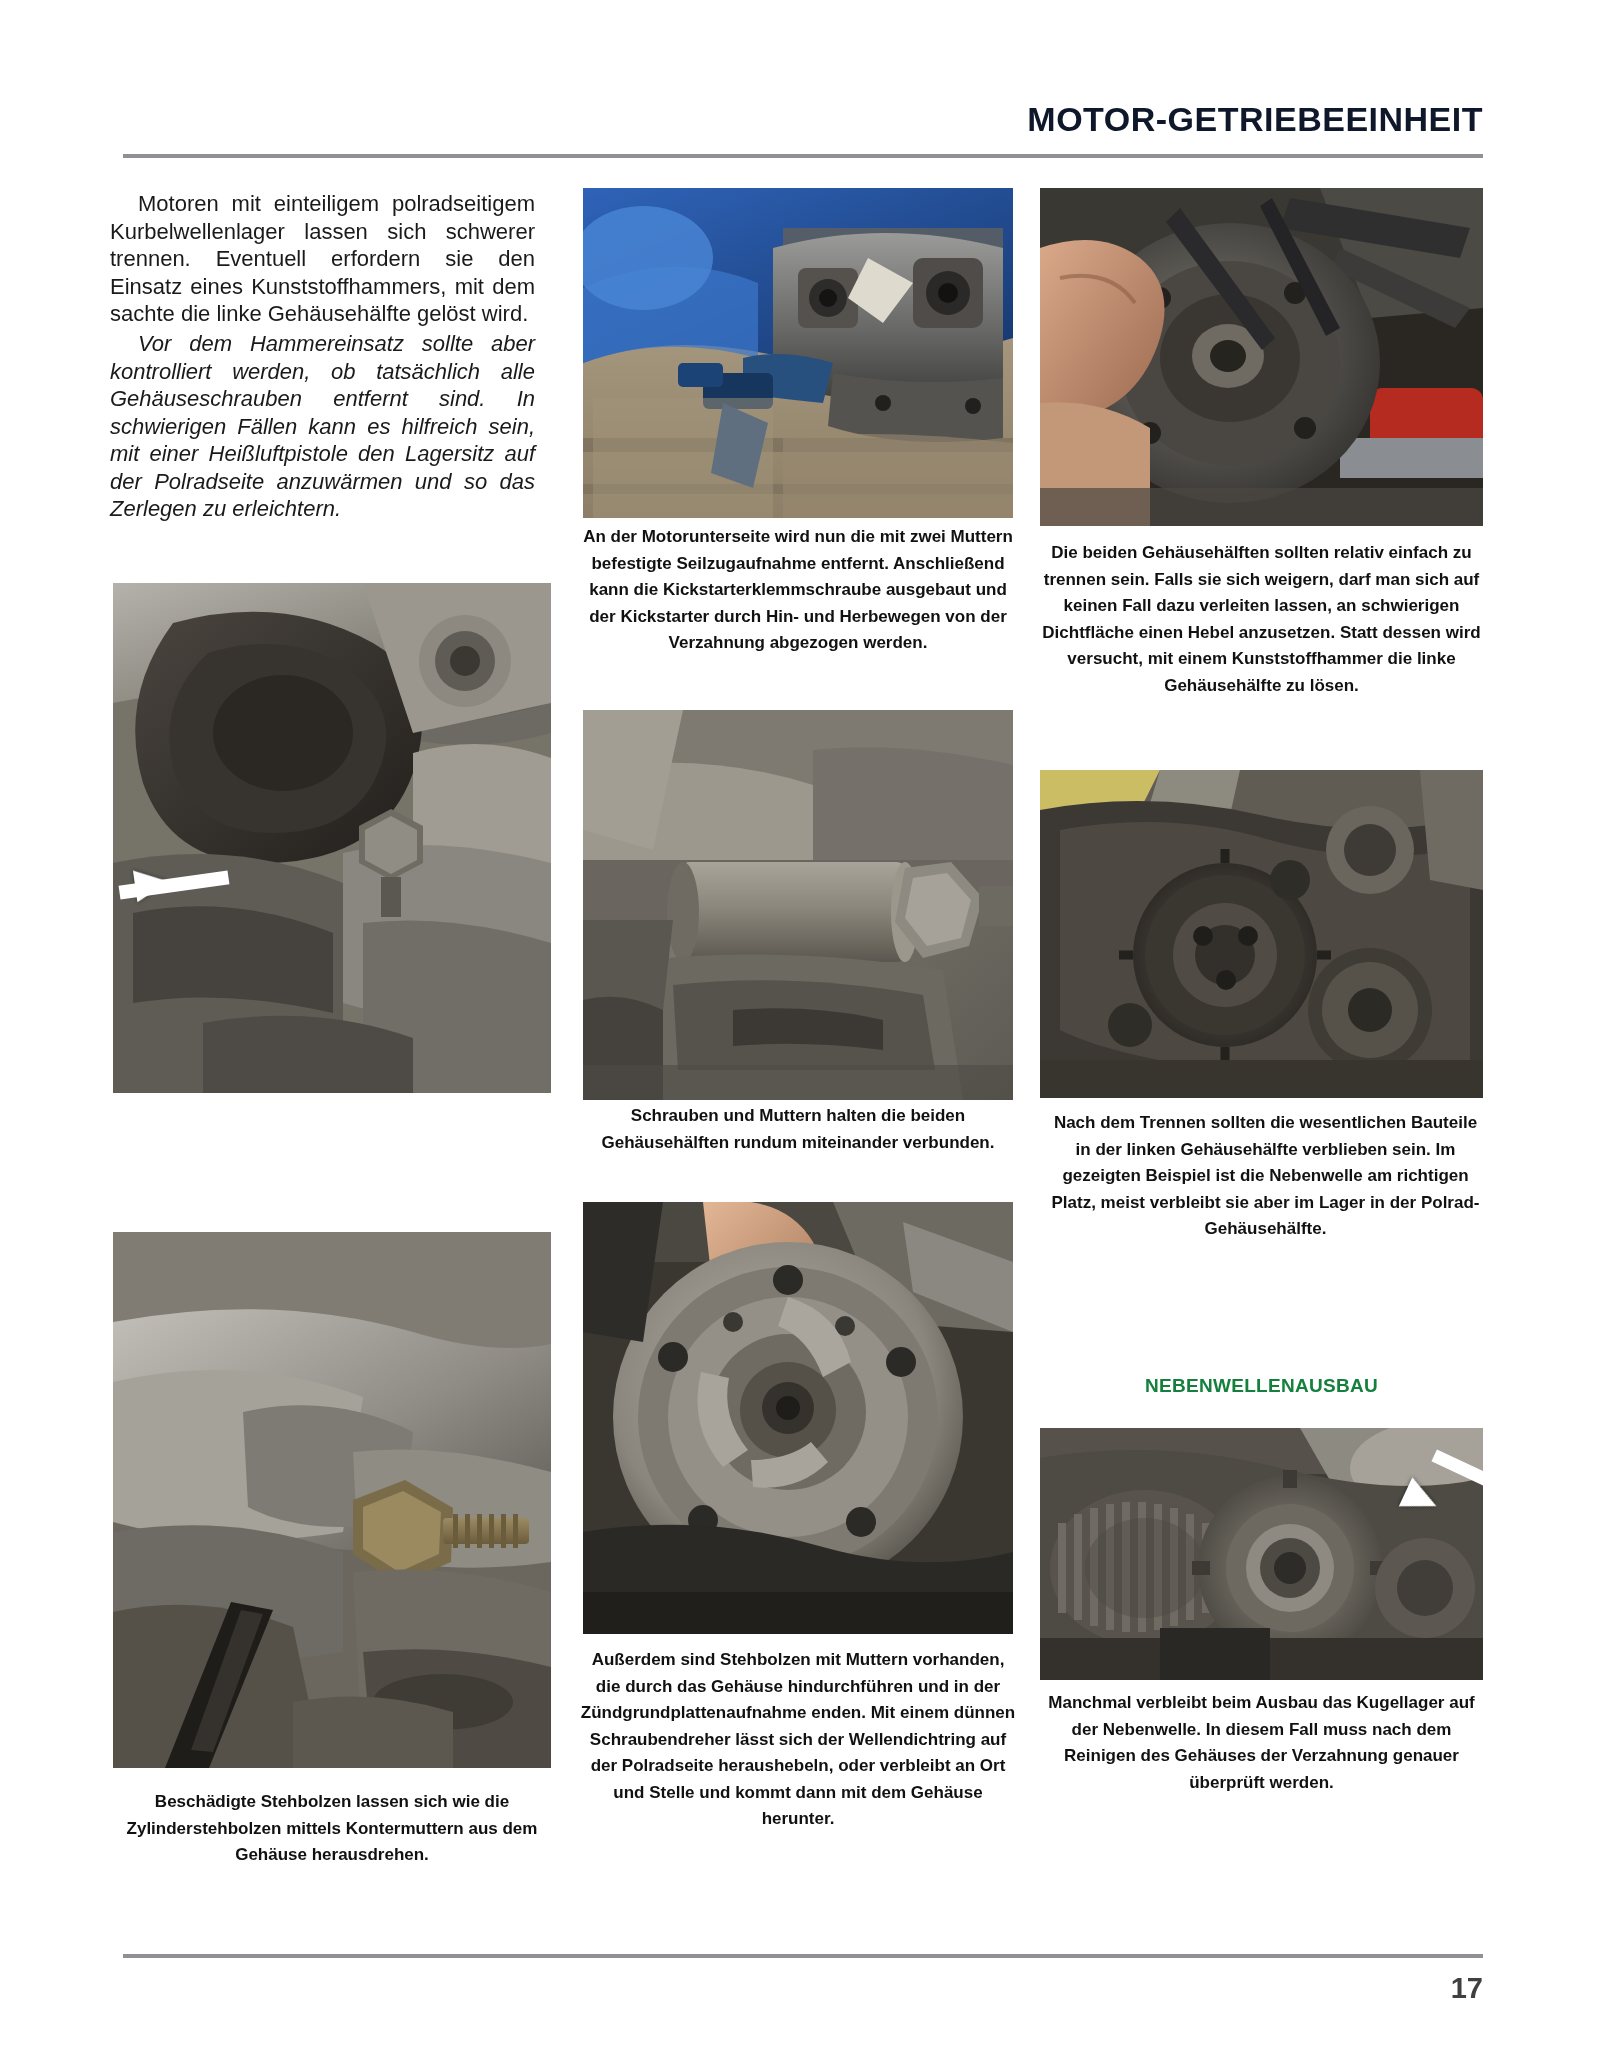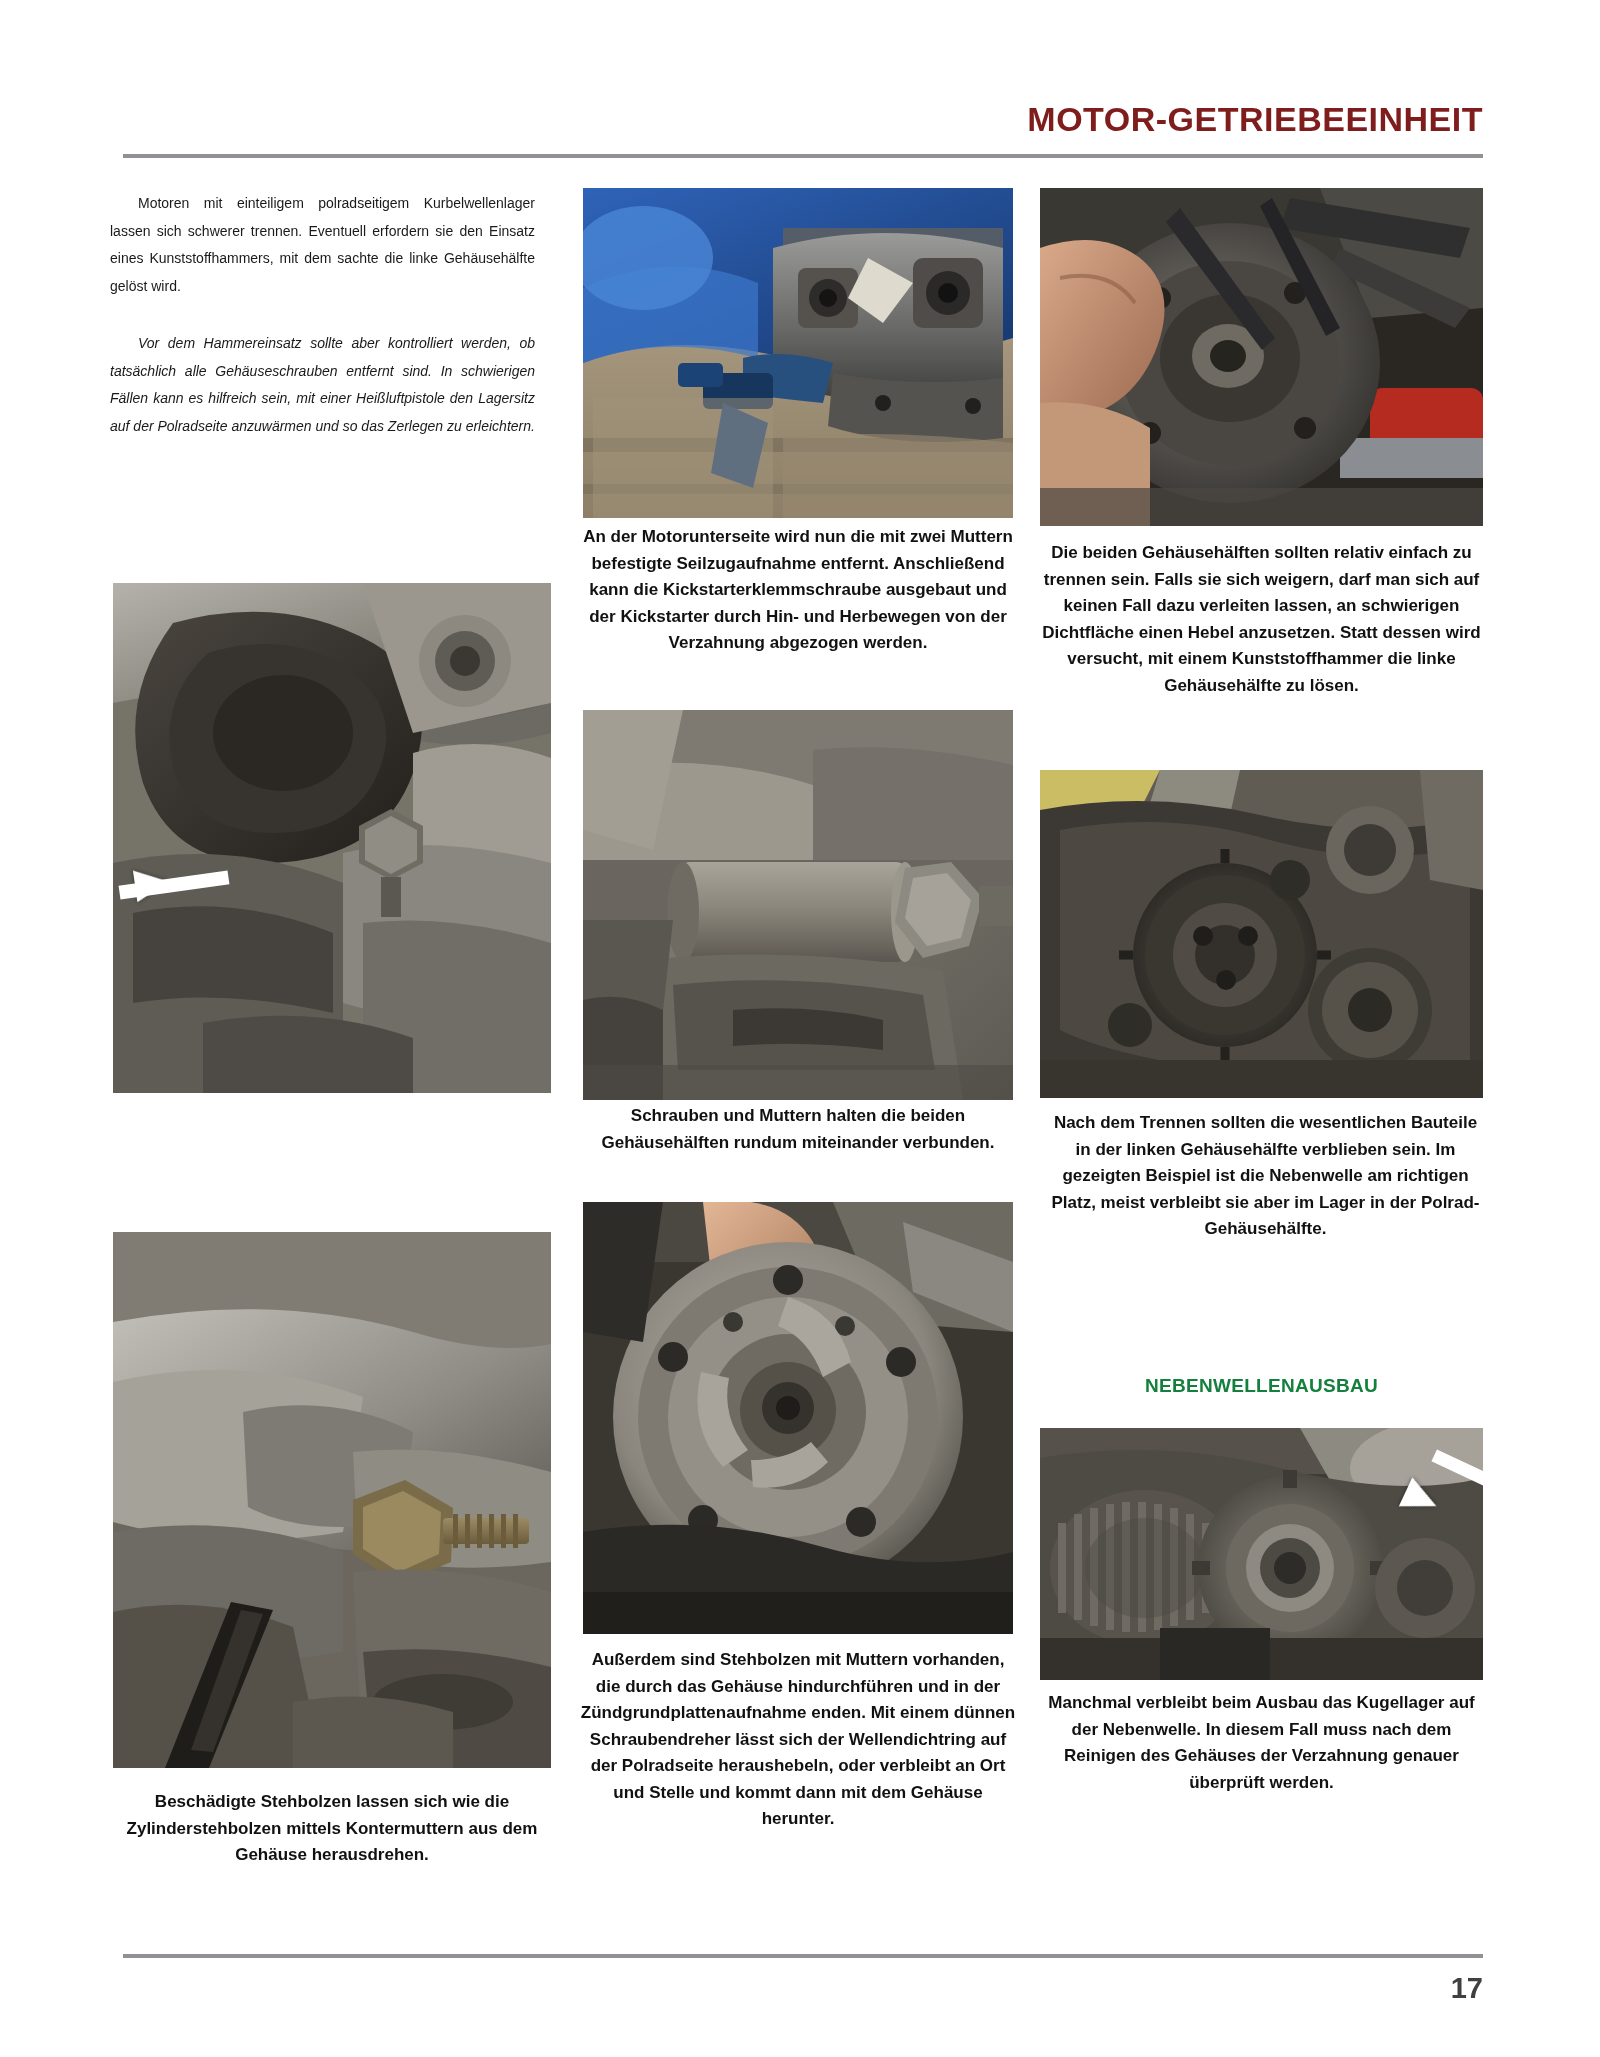--- a/index.html
+++ b/index.html
@@ -29,21 +29,21 @@
     top: 100px;
     width: 1360px;
     height: 60px;
   }
   .header-title {
     position: absolute;
     right: 0;
     top: 0;
     font-size: 34px;
     font-weight: bold;
-    color: #7f1d1d;
+    color: #0f172a;
     letter-spacing: 0.5px;
     white-space: nowrap;
   }
   .header-rule {
     position: absolute;
     left: 0;
     top: 54px;
     width: 1360px;
     height: 4px;
     background: #8f9194;
@@ -61,21 +61,21 @@
     position: absolute;
     right: 117px;
     top: 1972px;
     font-size: 29px;
     font-weight: bold;
     color: #404040;
   }
   
   .col-text {
     position: absolute;
-    font-size: 14px;
+    font-size: 22px;
     line-height: 27.5px;
     text-align: justify;
     color: #1a1a1a;
   }
   .col-text p {
     margin: 0;
     text-indent: 28px;
   }
   .caption {
     position: absolute;

